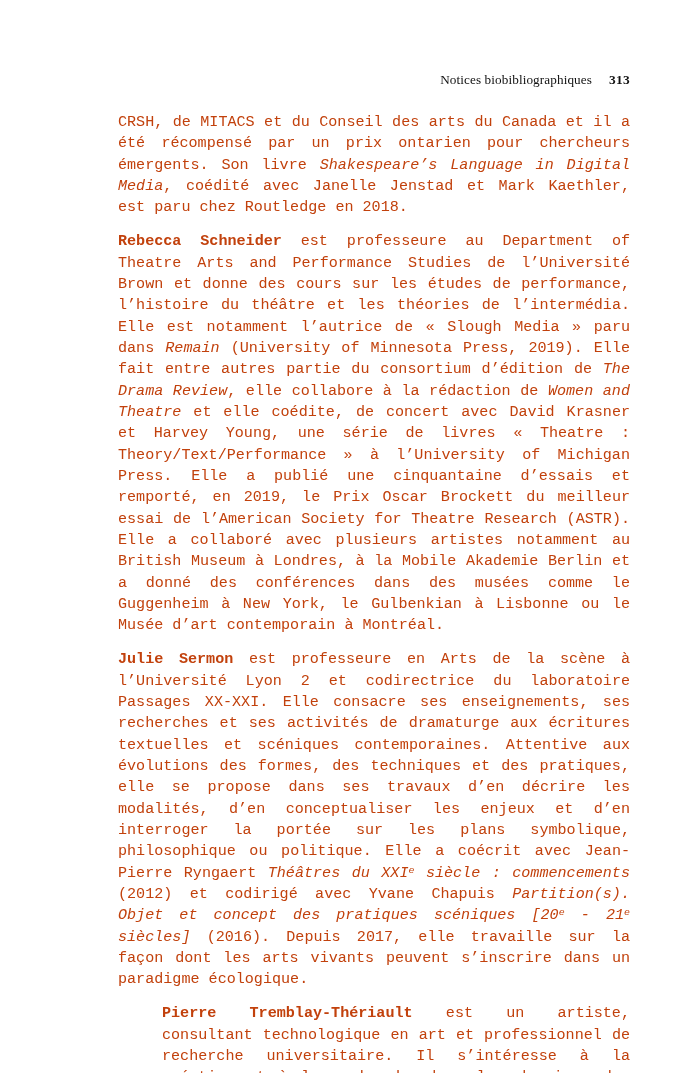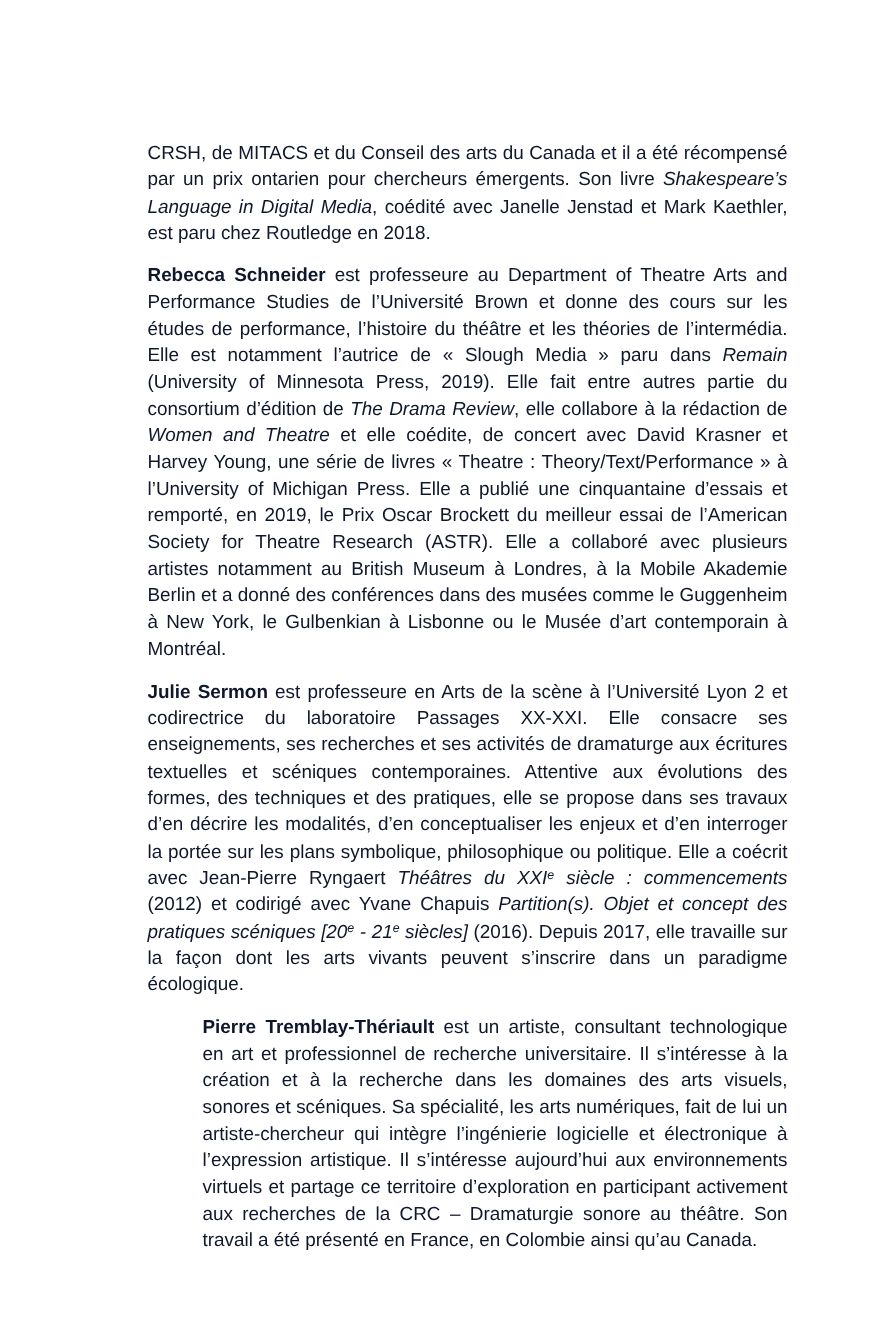--- a/index.html
+++ b/index.html
@@ -51,22 +51,22 @@
     left: 118px;
     width: 512px;
   }
   .para {
     font-size: 15.1px;
     line-height: 21.35px;
     text-align: justify;
     text-justify: inter-word;
     margin: 0 0 12.5px 0;
     hyphens: manual;
-    color: #0f172a;
-    font-family: Liberation Sans, sans-serif;
+    color: #c2410c;
+    font-family: Liberation Mono, monospace;
   }
   .para:last-child { margin-bottom: 0; margin-left: 44px; }
   .para b, .para .nm {
     font-weight: bold;
   }
   .para i, .para .it {
     font-style: italic;
   }
   .sup {
     font-size: 0.66em;
@@ -85,20 +85,24 @@
 </style>
 </head>
 <body>
 
 <div class="page">
 
   <div class="spine-note">
     
   </div>
 
+  <div class="running-head">
+    <span class="rh-title">Notices biobibliographiques</span>
+    <span class="rh-folio">313</span>
+  </div>
 
   <div class="text-column">
 
     <p class="para"><span>CRSH, de MITACS et du Conseil des arts du Canada et il a été récompensé par un prix ontarien pour chercheurs émergents. Son livre </span><span class="it">Shakespeare’s Language in Digital Media</span><span>, coédité avec Janelle Jenstad et Mark Kaethler, est paru chez Routledge en 2018.</span></p>
 
     <p class="para"><span class="nm">Rebecca Schneider</span><span> est professeure au Department of Theatre Arts and Performance Studies de l’Université Brown et donne des cours sur les études de performance, l’histoire du théâtre et les théories de l’intermédia. Elle est notamment l’autrice de « Slough Media » paru dans </span><span class="it">Remain</span><span> (University of Minnesota Press, 2019). Elle fait entre autres partie du consortium d’édition de </span><span class="it">The Drama Review</span><span>, elle collabore à la rédaction de </span><span class="it">Women and Theatre</span><span> et elle coédite, de concert avec David Krasner et Harvey Young, une série de livres « Theatre : Theory/Text/Performance » à l’University of Michigan Press. Elle a publié une cinquantaine d’essais et remporté, en 2019, le Prix Oscar Brockett du meilleur essai de l’American Society for Theatre Research (ASTR). Elle a collaboré avec plusieurs artistes notamment au British Museum à Londres, à la Mobile Akademie Berlin et a donné des conférences dans des musées comme le Guggenheim à New York, le Gulbenkian à Lisbonne ou le Musée d’art contemporain à Montréal.</span></p>
 
     <p class="para"><span class="nm">Julie Sermon</span><span> est professeure en Arts de la scène à l’Université Lyon 2 et codirectrice du laboratoire Passages XX-XXI. Elle consacre ses enseignements, ses recherches et ses activités de dramaturge aux écritures textuelles et scéniques contemporaines. Attentive aux évolutions des formes, des techniques et des pratiques, elle se propose dans ses travaux d’en décrire les modalités, d’en conceptualiser les enjeux et d’en interroger la portée sur les plans symbolique, philosophique ou politique. Elle a coécrit avec Jean-Pierre Ryngaert </span><span class="it"><span>Théâtres du XXI</span><span class="sup">e</span><span> siècle : commencements</span></span><span> (2012) et codirigé avec Yvane Chapuis </span><span class="it"><span>Partition(s). Objet et concept des pratiques scéniques [20</span><span class="sup">e</span><span> - 21</span><span class="sup">e</span><span> siècles]</span></span><span> (2016). Depuis 2017, elle travaille sur la façon dont les arts vivants peuvent s’inscrire dans un paradigme écologique.</span></p>
 
     <p class="para"><span class="nm">Pierre Tremblay-Thériault</span><span> est un artiste, consultant technologique en art et professionnel de recherche universitaire. Il s’intéresse à la création et à la recherche dans les domaines des arts visuels, sonores et scéniques. Sa spécialité, les arts numériques, fait de lui un artiste-chercheur qui intègre l’ingénierie logicielle et électronique à l’expression artistique. Il s’intéresse aujourd’hui aux environnements virtuels et partage ce territoire d’exploration en participant activement aux recherches de la CRC – Dramaturgie sonore au théâtre. Son travail a été présenté en France, en Colombie ainsi qu’au Canada.</span></p>

